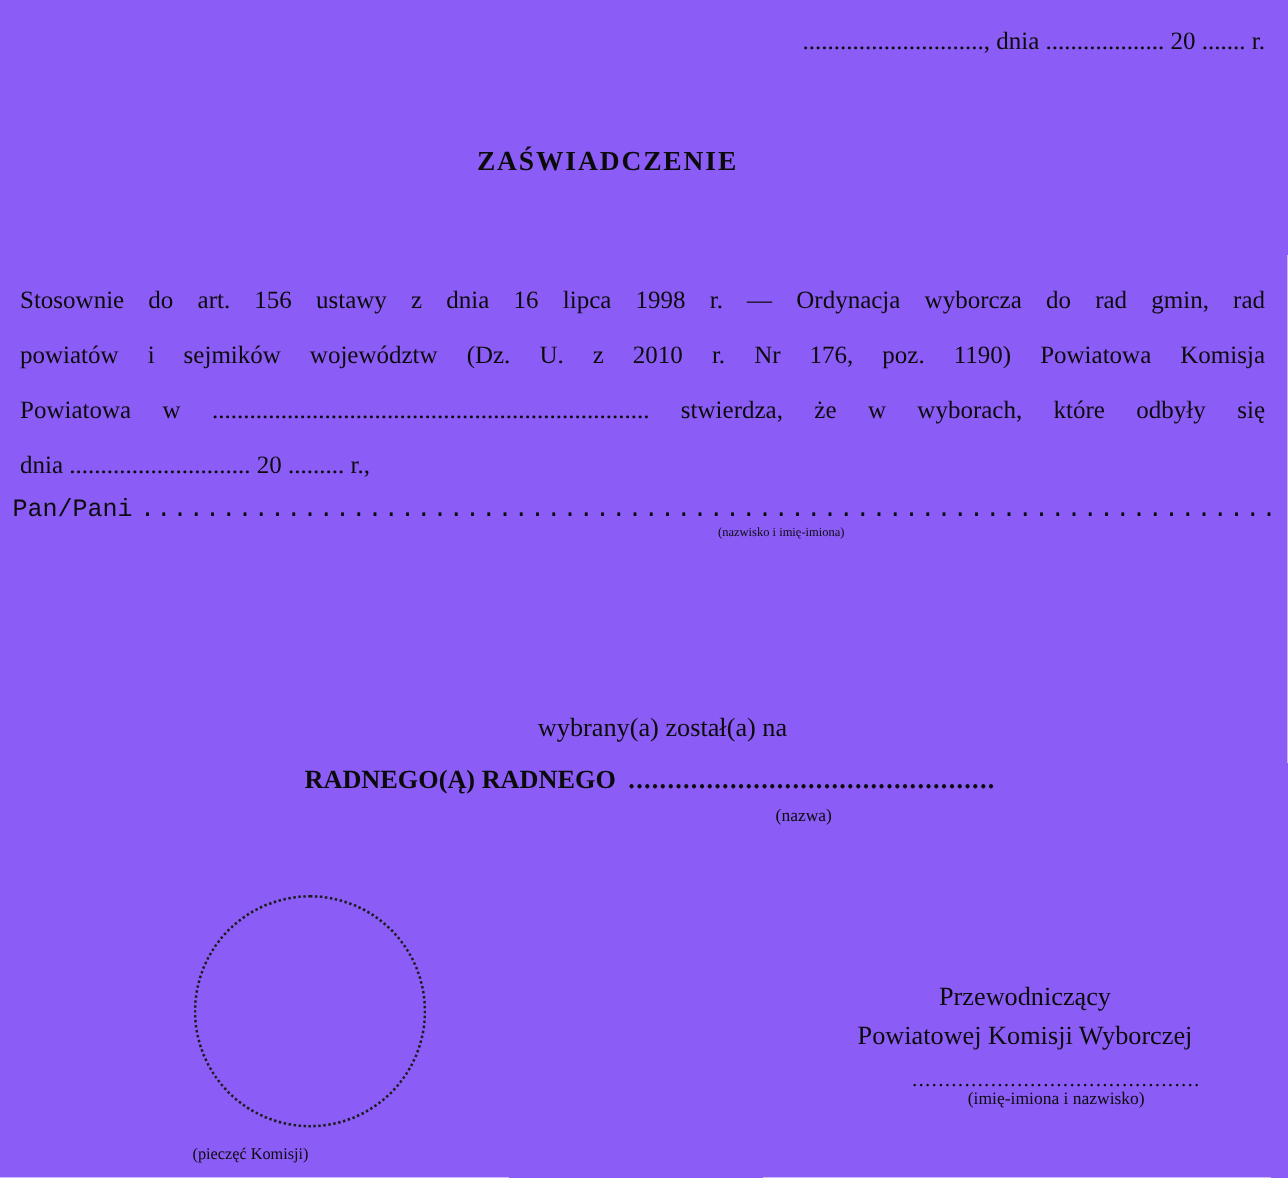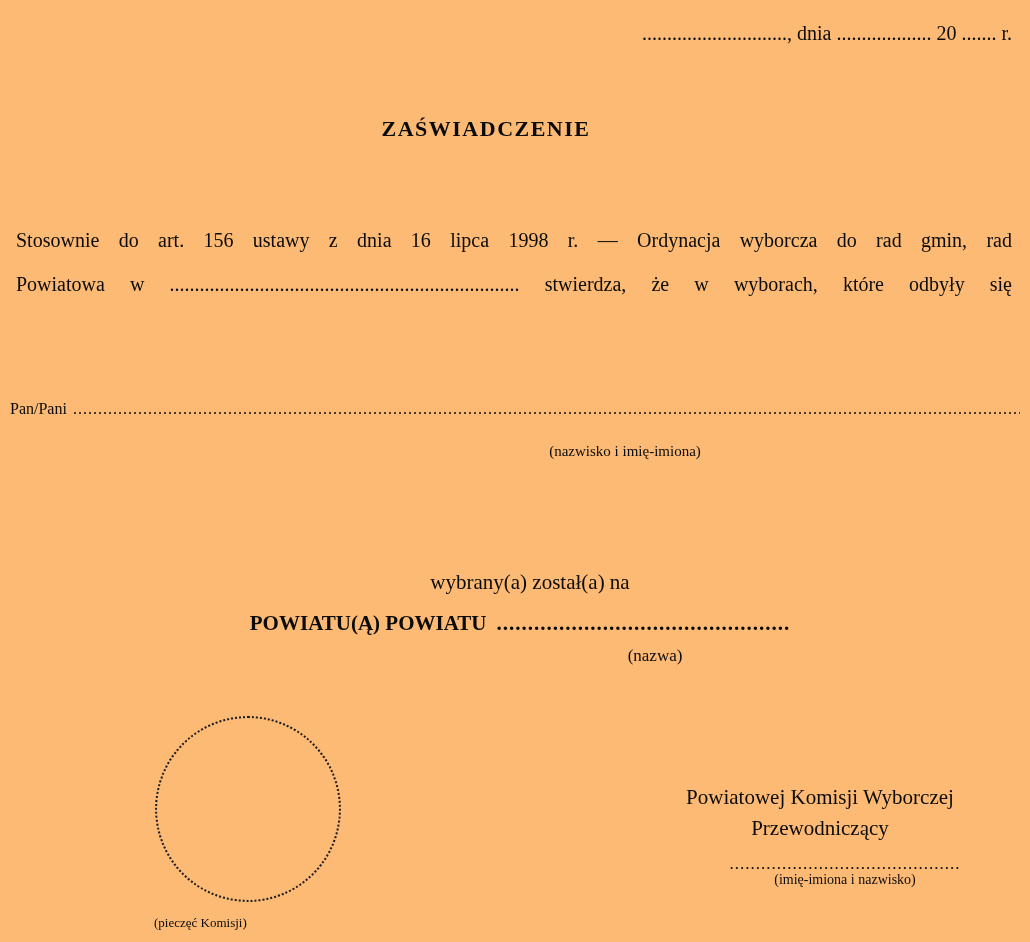--- a/index.html
+++ b/index.html
@@ -1,20 +1,20 @@
 <!DOCTYPE html>
 <html><head>
 <meta charset="utf-8">
 <style>
   html, body { margin: 0; padding: 0; background: #ffffff; }
   .page {
     position: relative;
     width: 1030px;
     height: 942px;
-    background: #fdba74;
+    background: #8b5cf6;
     font-family: "Liberation Serif", serif;
     color: #0b0b0b;
     overflow: hidden;
   }
   .date-line {
     position: absolute;
     top: 22px;
     right: 18px;
     font-size: 20px;
     white-space: nowrap;
@@ -40,32 +40,33 @@
   }
   .jline { text-align: justify; text-align-last: justify; }
   .lline { text-align: left; }
   .person-line {
     position: absolute;
     top: 394px;
     left: 10px;
     right: 10px;
     display: flex;
     align-items: baseline;
-    font-size: 16px;
+    font-size: 20px;
     line-height: 30px;
+    font-family: Liberation Mono, monospace;
   }
   .plabel { white-space: nowrap; padding-right: 6px; }
   .pdots { flex: 1; overflow: hidden; white-space: nowrap; letter-spacing: 1px; }
   .person-caption {
     position: absolute;
-    top: 443px;
+    top: 421px;
     left: 500px;
     width: 250px;
     text-align: center;
-    font-size: 15px;
+    font-size: 10px;
   }
   .elect-intro {
     position: absolute;
     top: 570px;
     left: 0;
     width: 1060px;
     text-align: center;
     font-size: 21px;
   }
   .elect-office {
@@ -75,24 +76,24 @@
     width: 1040px;
     text-align: center;
     font-size: 21px;
     font-weight: bold;
     white-space: nowrap;
   }
   .office-dots { margin-left: 10px; letter-spacing: 1px; }
   .elect-caption {
     position: absolute;
     top: 646px;
-    left: 580px;
+    left: 568px;
     width: 150px;
     text-align: center;
-    font-size: 17px;
+    font-size: 14px;
   }
   .stamp-circle {
     position: absolute;
     left: 155px;
     top: 716px;
     width: 186px;
     height: 186px;
     border: 2px dotted #1c1c1c;
     border-radius: 50%;
     box-sizing: border-box;
@@ -122,41 +123,43 @@
 <body>
 
 <div class="page">
 
   <div class="date-line">............................., dnia ................... 20 ....... r.</div>
 
   <h1 class="title">ZAŚWIADCZENIE</h1>
 
   <div class="body-par">
     <div class="jline">Stosownie do art. 156 ustawy z dnia 16 lipca 1998 r. — Ordynacja wyborcza do rad gmin, rad</div>
+    <div class="jline">powiatów i sejmików województw (Dz. U. z 2010 r. Nr 176, poz. 1190) Powiatowa Komisja</div>
     <div class="jline">Powiatowa w ...................................................................... stwierdza, że w wyborach, które odbyły się</div>
+    <div class="lline">dnia ............................. 20 ......... r.,</div>
   </div>
 
   <div class="person-line">
     <span class="plabel">Pan/Pani</span>
     <span class="pdots">....................................................................................................................................................................................................................</span>
   </div>
   <div class="person-caption">(nazwisko i imię-imiona)</div>
 
   <div class="elect-intro">wybrany(a) został(a) na</div>
 
   <div class="elect-office">
-    <span>POWIATU(Ą) POWIATU</span><span class="office-dots">...............................................</span>
+    <span>RADNEGO(Ą) RADNEGO</span><span class="office-dots">...............................................</span>
   </div>
   <div class="elect-caption">(nazwa)</div>
 
   <div class="stamp-circle"></div>
   <div class="stamp-caption">(pieczęć Komisji)</div>
 
   <div class="signature">
+    <div>Przewodniczący</div>
     <div>Powiatowej Komisji Wyborczej</div>
-    <div>Przewodniczący</div>
     <div class="sig-inner">
       <div class="sig-dots">............................................</div>
       <div class="sig-caption">(imię-imiona i nazwisko)</div>
     </div>
   </div>
 
 </div>
 
 </body></html>

